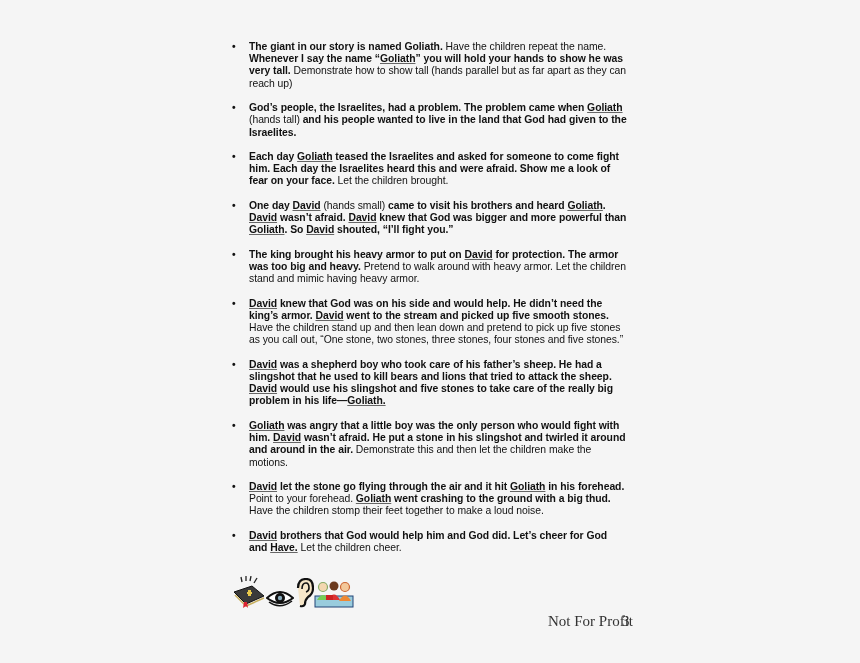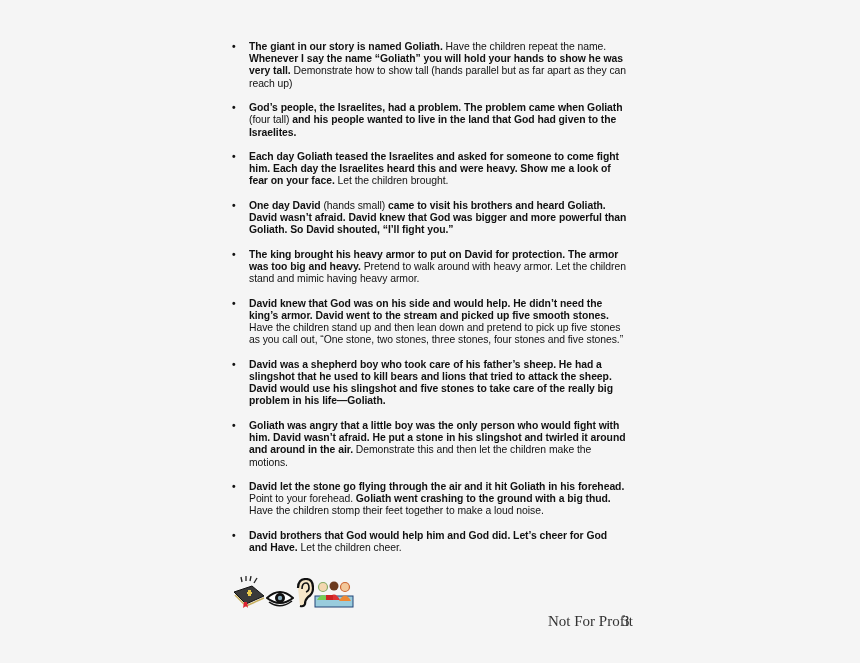--- a/index.html
+++ b/index.html
@@ -4,35 +4,35 @@
 <style>
   html, body { margin:0; padding:0; }
   body { width:860px; height:663px; background:#f5f5f5; position:relative; overflow:hidden;
          font-family:"Liberation Sans", sans-serif; color:#111; }
   .page { position:absolute; left:0; top:0; width:860px; height:663px; }
   ul.items { position:absolute; left:228px; top:41px; width:400px; margin:0; padding:0; list-style:none; }
   ul.items li { position:relative; padding-left:21px; font-size:10.4px; line-height:12.2px; margin-bottom:12.3px; letter-spacing:-0.05px; }
   ul.items li .bullet { position:absolute; left:4px; top:0; font-weight:bold; }
   .b { font-weight:bold; }
   .n { font-weight:normal;margin-top:16px; }
-  .u { text-decoration-thickness:1px; text-underline-offset:1px; text-decoration-color:#666; }
+  .u { text-decoration:underline; text-decoration-thickness:1px; text-underline-offset:1px; text-decoration-color:#666; }
   .icons { position:absolute; left:232px; top:576px; width:122px; height:32px; display:flex; align-items:flex-end; gap:0; }
   .icons svg { display:block; }
   .footer { position:absolute; top:613px; font-family:"Liberation Serif", serif; font-size:15px; color:#333; }
   .footer-text { left:548px; }
   .footer-page { left:622px; }
 </style>
 </head>
 <body>
 
 <div class="page">
   <ul class="items" id="items">
       <li><span class="bullet">•</span><span class="b">The giant in our story is named Goliath.</span><span class="n"> Have the children repeat the name. </span><span class="b">Whenever I say the name “</span><span class="b u">Goliath</span><span class="b">” you will hold your hands to show he was very tall.</span><span class="n"> Demonstrate how to show tall (hands parallel but as far apart as they can reach up)</span></li>
-      <li><span class="bullet">•</span><span class="b">God’s people, the Israelites, had a problem. The problem came when </span><span class="b u">Goliath</span><span class="n"> (four tall) </span><span class="b">and his people wanted to live in the land that God had given to the Israelites.</span></li>
-      <li><span class="bullet">•</span><span class="b">Each day </span><span class="b u">Goliath</span><span class="b"> teased the Israelites and asked for someone to come fight him. Each day the Israelites heard this and were heavy.  Show me a look of fear on your face.</span><span class="n"> Let the children brought.</span></li>
+      <li><span class="bullet">•</span><span class="b">God’s people, the Israelites, had a problem. The problem came when </span><span class="b u">Goliath</span><span class="n"> (hands tall) </span><span class="b">and his people wanted to live in the land that God had given to the Israelites.</span></li>
+      <li><span class="bullet">•</span><span class="b">Each day </span><span class="b u">Goliath</span><span class="b"> teased the Israelites and asked for someone to come fight him. Each day the Israelites heard this and were afraid.  Show me a look of fear on your face.</span><span class="n"> Let the children brought.</span></li>
       <li><span class="bullet">•</span><span class="b">One day </span><span class="b u">David</span><span class="n"> (hands small) </span><span class="b">came to visit his brothers and heard </span><span class="b u">Goliath</span><span class="b">. </span><span class="b u">David</span><span class="b"> wasn’t afraid. </span><span class="b u">David</span><span class="b"> knew that God was bigger and more powerful than </span><span class="b u">Goliath</span><span class="b">. So </span><span class="b u">David</span><span class="b"> shouted, “I’ll fight you.”</span></li>
       <li><span class="bullet">•</span><span class="b">The king brought his heavy armor to put on </span><span class="b u">David</span><span class="b"> for protection. The armor was too big and heavy.</span><span class="n"> Pretend to walk around with heavy armor. Let the children stand and mimic having heavy armor.</span></li>
       <li><span class="bullet">•</span><span class="b u">David</span><span class="b"> knew that God was on his side and would help. He didn’t need the king’s armor. </span><span class="b u">David</span><span class="b"> went to the stream and picked up five smooth stones.</span><span class="n"> Have the children stand up and then lean down and pretend to pick up five stones as you call out, “One stone, two stones, three stones, four stones and five stones.”</span></li>
       <li><span class="bullet">•</span><span class="b u">David</span><span class="b"> was a shepherd boy who took care of his father’s sheep. He had a slingshot that he used to kill bears and lions that tried to attack the sheep. </span><span class="b u">David</span><span class="b"> would use his slingshot and five stones to take care of the really big problem in his life—</span><span class="b u">Goliath.</span></li>
       <li><span class="bullet">•</span><span class="b u">Goliath</span><span class="b"> was angry that a little boy was the only person who would fight with him. </span><span class="b u">David</span><span class="b"> wasn’t afraid. He put a stone in his slingshot and twirled it around and around in the air.</span><span class="n"> Demonstrate this and then let the children make the motions.</span></li>
       <li><span class="bullet">•</span><span class="b u">David</span><span class="b"> let the stone go flying through the air and it hit </span><span class="b u">Goliath</span><span class="b"> in his forehead.</span><span class="n"> Point to your forehead. </span><span class="b u">Goliath</span><span class="b"> went crashing to the ground with a big thud.</span><span class="n"> Have the children stomp their feet together to make a loud noise.</span></li>
       <li><span class="bullet">•</span><span class="b u">David</span><span class="b"> brothers that God would help him and God did. Let’s cheer for God and </span><span class="b u">Have.</span><span class="n"> Let the children cheer.</span></li>
     </ul>
 
   <div class="icons">

